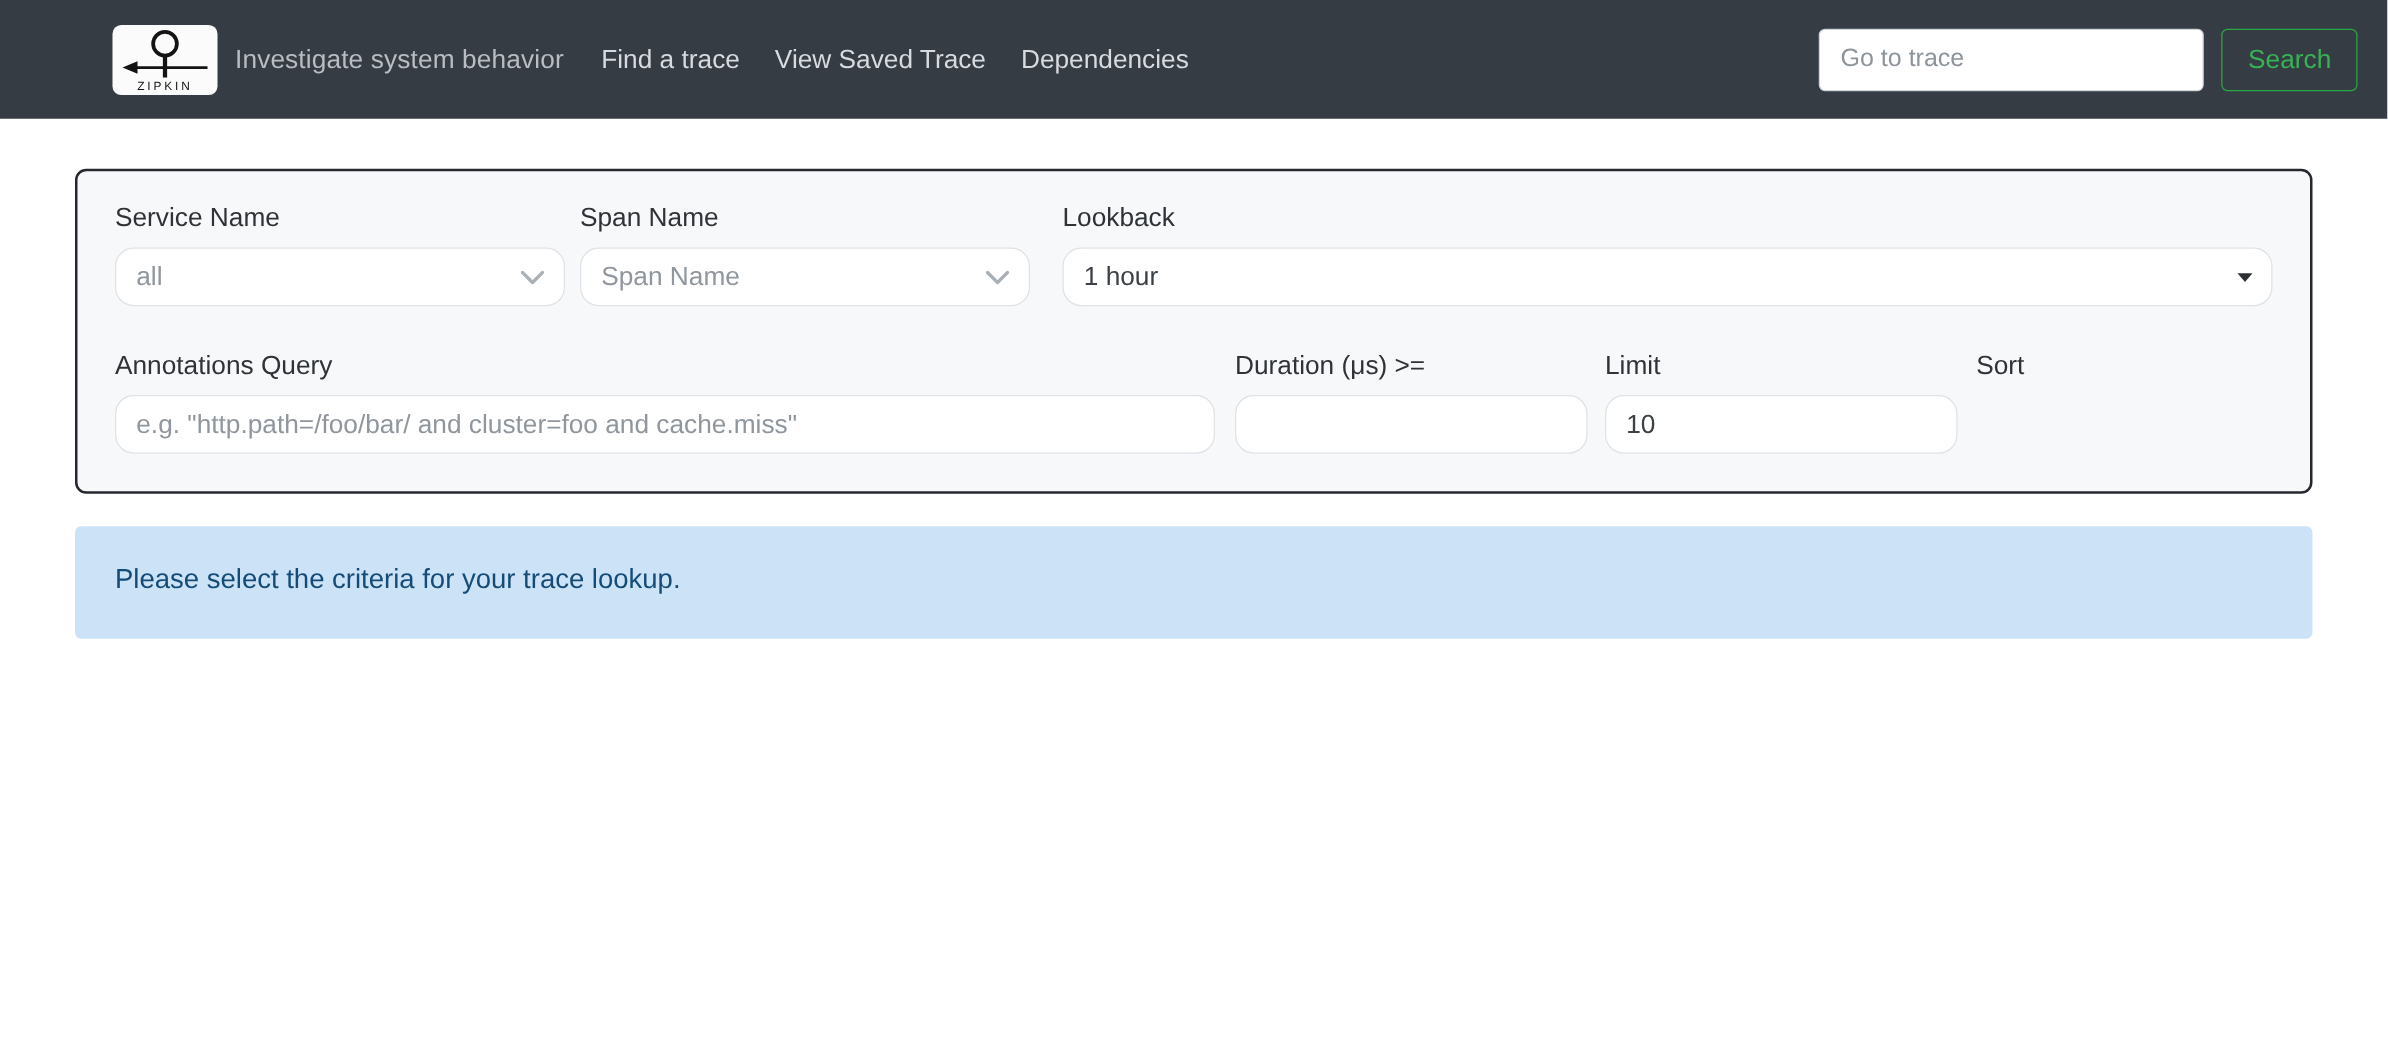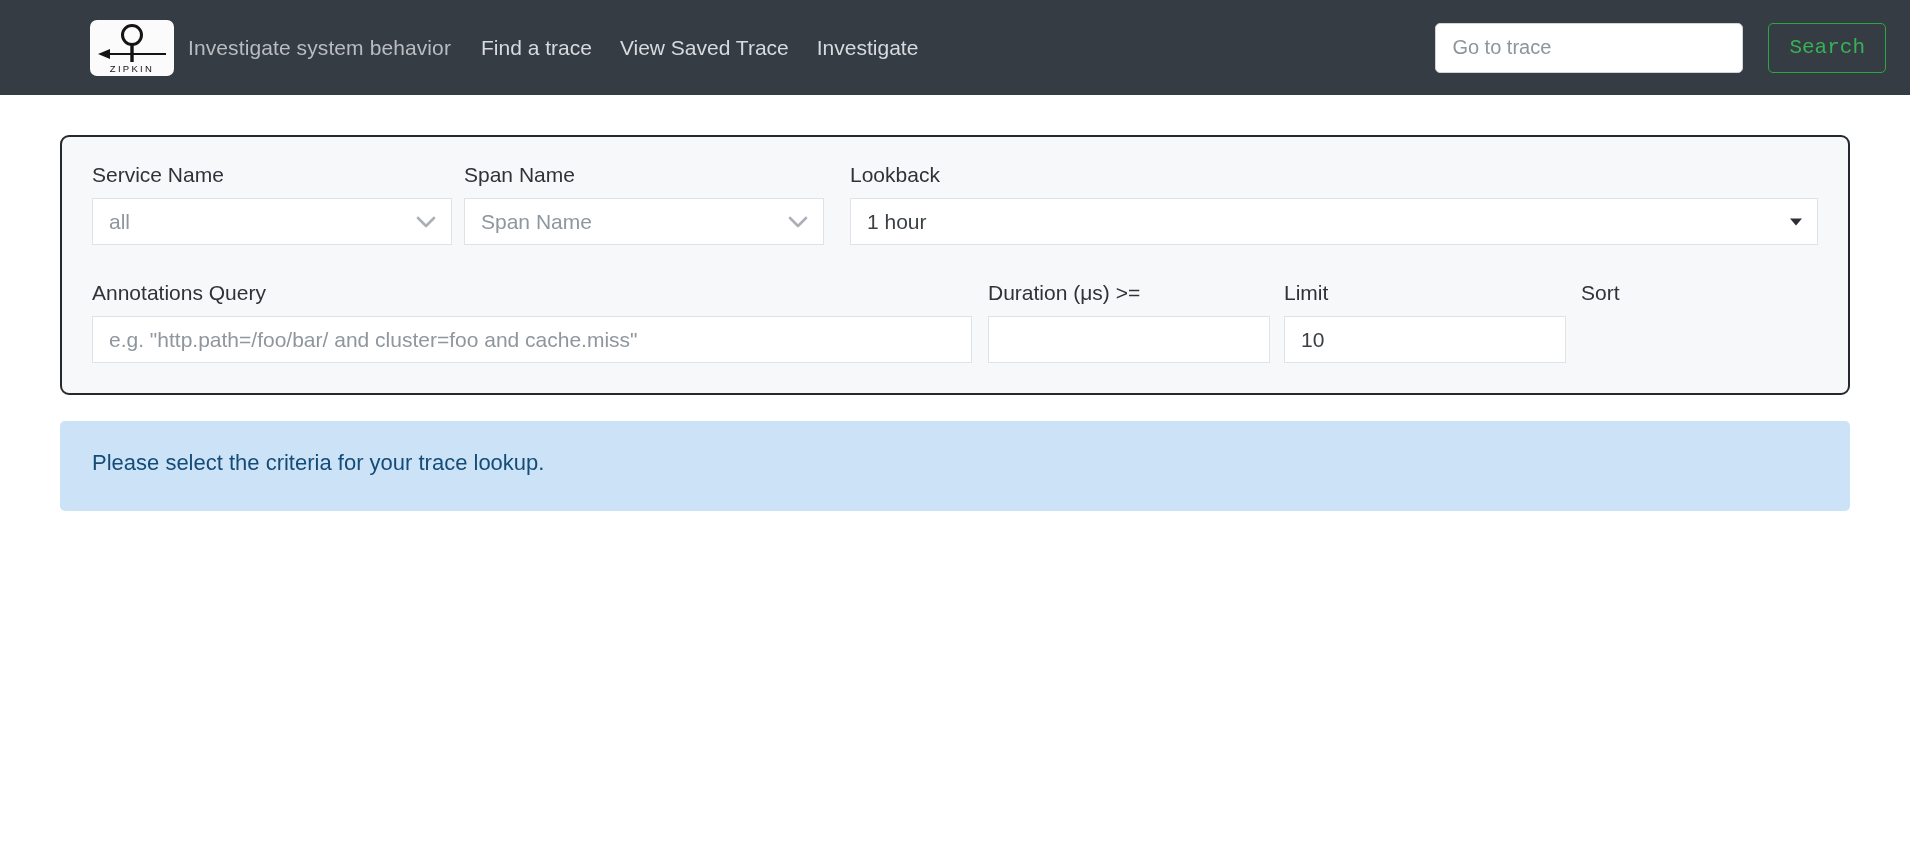--- a/index.html
+++ b/index.html
@@ -51,21 +51,21 @@
     color: #d7dade;
     font-size: 21px;
     text-decoration: none;
     white-space: nowrap;
     cursor: pointer;
   }
   .nav-right {
     margin-left: auto;
     display: flex;
     align-items: center;
-    gap: 25px;
+    gap: 14px;
   }
   .trace-input {
     width: 308px;
     height: 50px;
     border-radius: 5px;
     border: 1px solid #ced4da;
     background: #ffffff;
     font-size: 20px;
     color: #495057;
     padding: 0 16px;
@@ -75,21 +75,21 @@
   .trace-input::placeholder { color: #8d949b; }
   .search-btn {
     height: 50px;
     padding: 0 20px;
     border-radius: 5px;
     border: 1px solid #2aa745;
     background: transparent;
     color: #37b254;
     font-size: 21px;
     cursor: pointer;
-    font-family: Liberation Mono, monospace;
+    font-family: Liberation Sans, sans-serif;
   }
 
   
   .page {
     padding: 0 60px;
   }
 
   .search-card {
     margin-top: 40px;
     border: 2px solid #25292e;
@@ -105,21 +105,21 @@
     color: #2f3337;
     margin-bottom: 11px;
     display: block;
     white-space: nowrap;
   }
 
   .control {
     height: 47px;
     width: 100%;
     border: 1px solid #dfe2e6;
-    border-radius: 0;
+    border-radius: 15px;
     background: #ffffff;
     font-size: 21px;
     color: #3c4146;
     padding: 0 16px;
     font-family: "Liberation Sans", sans-serif;
     outline: none;
     display: flex;
     align-items: center;
   }
   .control.placeholder-text { color: #8f969d; }
@@ -229,21 +229,21 @@
         <polygon points="8,34 20,29 20,39" fill="#141414"></polygon>
         <text x="42" y="52" font-family="Liberation Sans, sans-serif" font-size="9.5" letter-spacing="2.3" fill="#141414" text-anchor="middle">ZIPKIN</text>
       </svg>
     </div>
     <span class="brand-tagline">Investigate system behavior</span>
   </div>
 
   <div class="nav-links">
     <a class="nav-link" href="#">Find a trace</a>
     <a class="nav-link" href="#">View Saved Trace</a>
-    <a class="nav-link" href="#">Investigate</a>
+    <a class="nav-link" href="#">Dependencies</a>
   </div>
 
   <div class="nav-right">
     <input class="trace-input" type="text" placeholder="Go to trace" style="">
     <button class="search-btn">Search</button>
   </div>
 </div>
 
 <div class="page">
 

